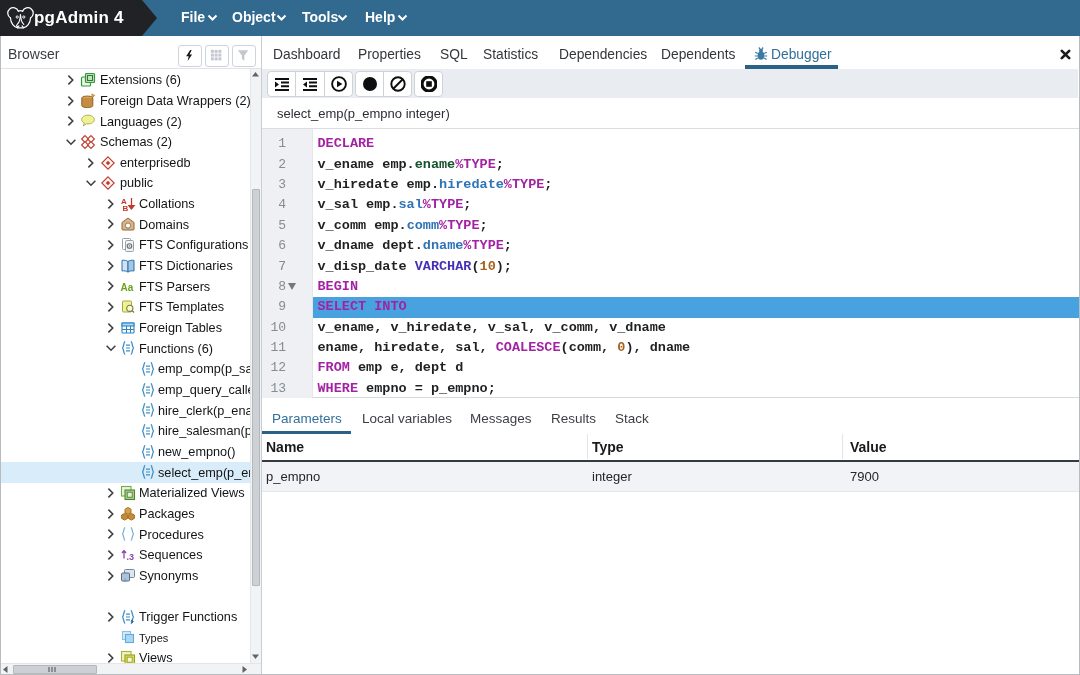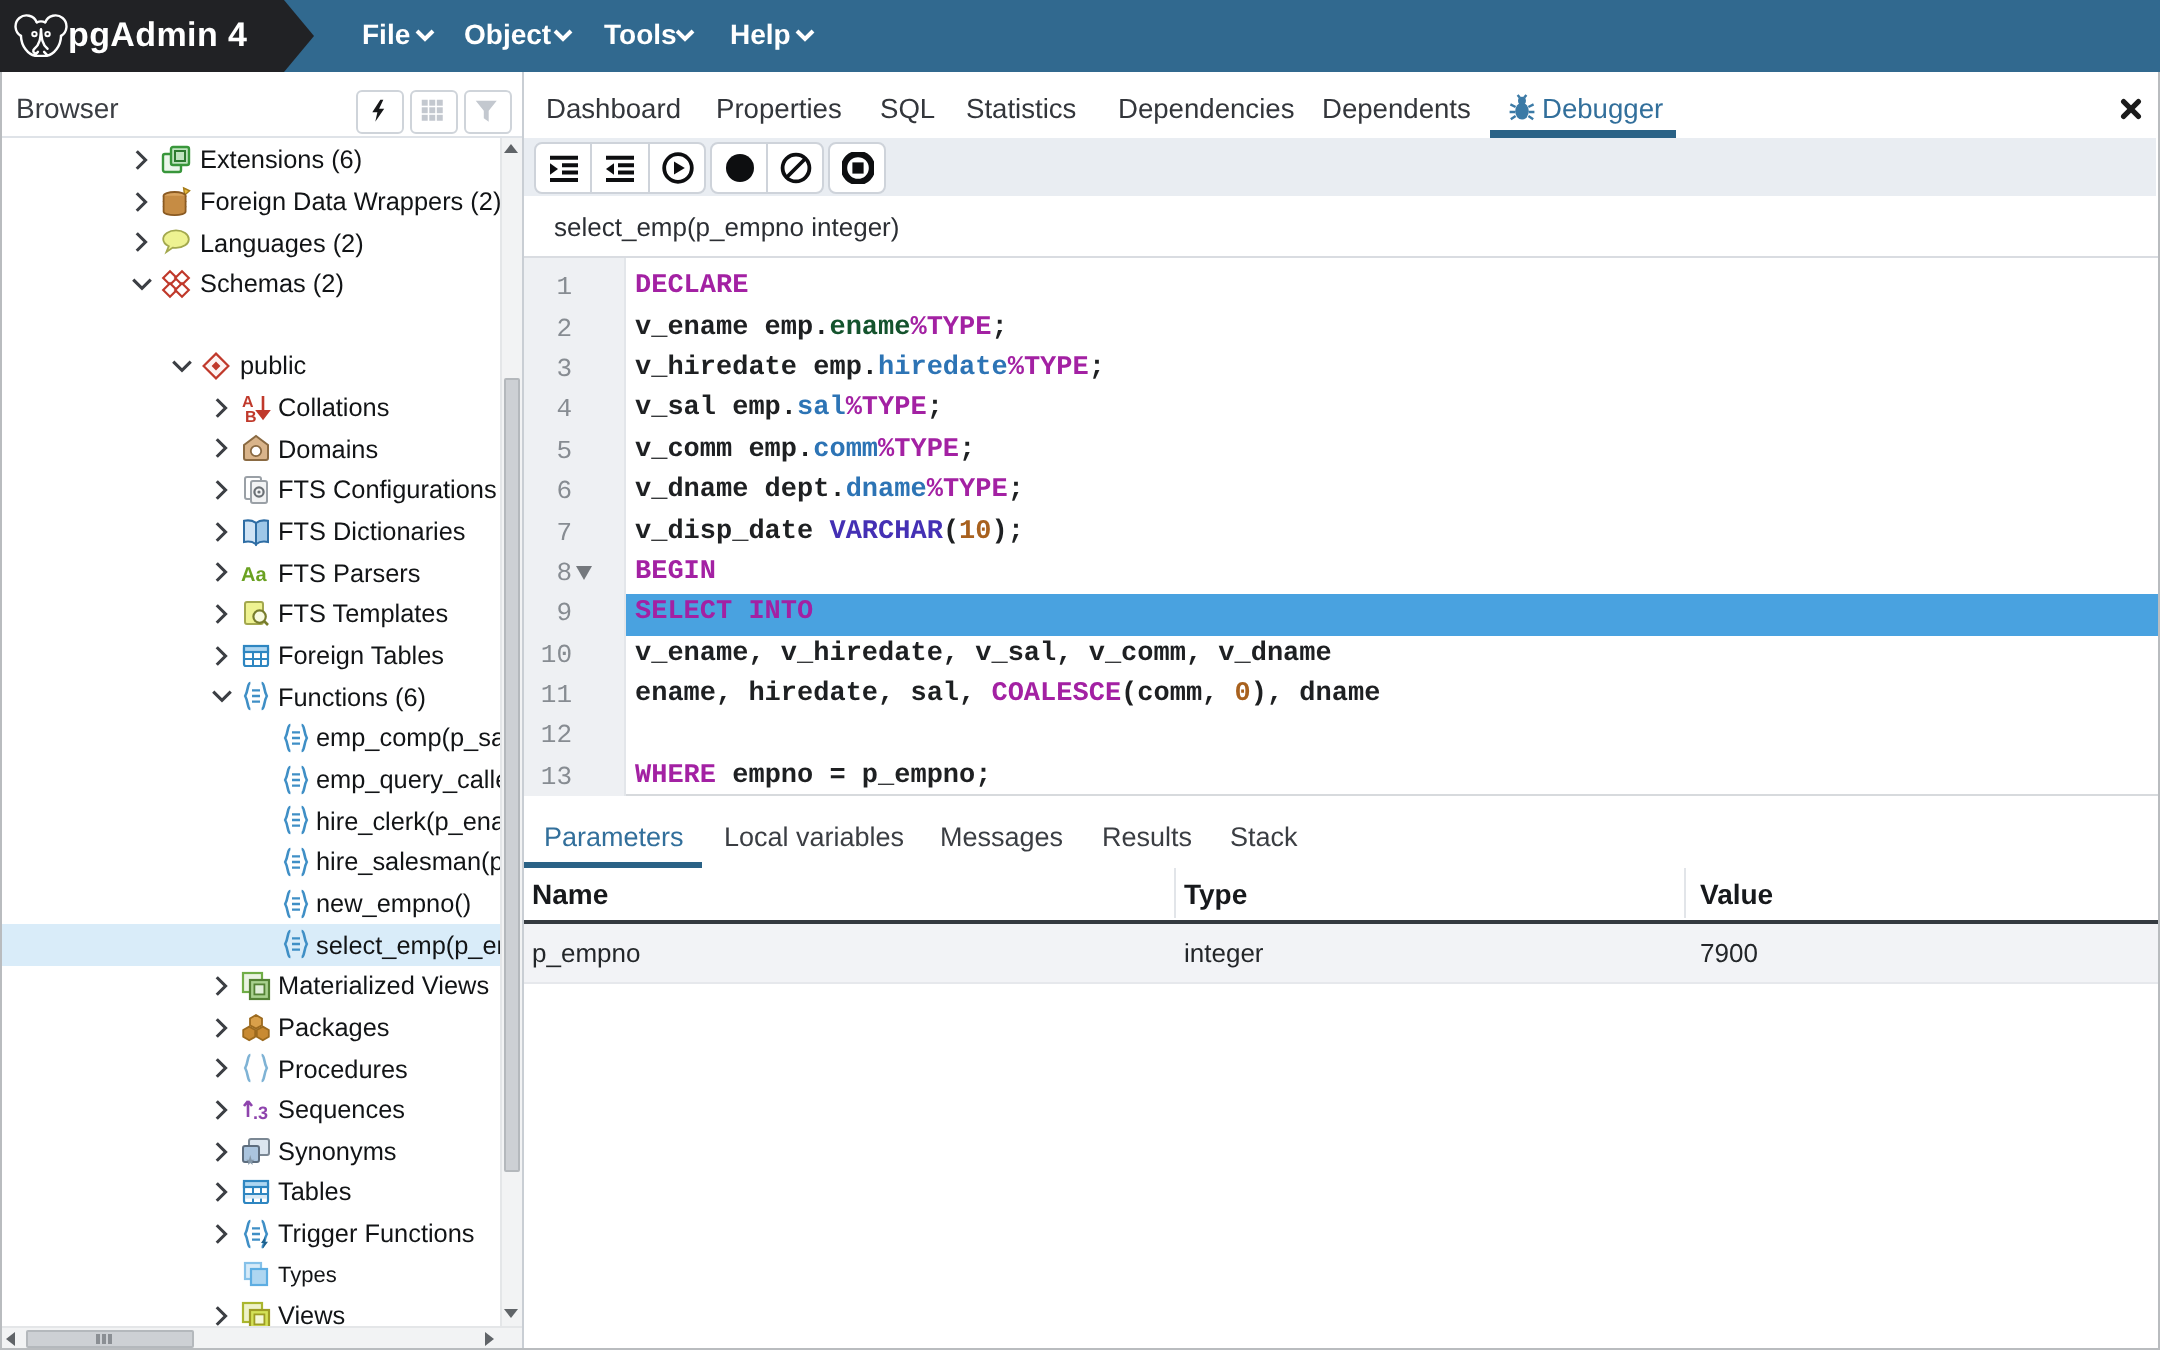--- a/index.html
+++ b/index.html
@@ -130,20 +130,34 @@
       <span style="position:absolute;left:80px;top:2px;width:16px;height:16px;">
         <svg width="16" height="16" viewBox="0 0 16 16" style="">
           <path d="M5 1.6 L8.4 5 L5 8.4 L1.6 5 Z" fill="#fff" stroke="#c0392b" stroke-width="1.1"></path>
           <path d="M11 1.6 L14.4 5 L11 8.4 L7.6 5 Z" fill="#fff" stroke="#c0392b" stroke-width="1.1"></path>
           <path d="M5 7.6 L8.4 11 L5 14.4 L1.6 11 Z" fill="#fff" stroke="#c0392b" stroke-width="1.1"></path>
           <path d="M11 7.6 L14.4 11 L11 14.4 L7.6 11 Z" fill="#fff" stroke="#c0392b" stroke-width="1.1"></path>
         </svg>
       </span>
       <span style="position:absolute;left:100px;top:50%;transform:translateY(-50%);font-size:12.7px;color:#121416;white-space:nowrap;">Schemas (2)</span>
     </div>
+    <div style="position:absolute;left:0;top:152.50px;width:250px;height:20.65px;overflow:hidden;">
+      <span style="position:absolute;left:84px;top:3px;width:14px;height:14px;">
+        <svg width="14" height="14" viewBox="0 0 16 16" style="">
+          <path d="M5 3l5 5-5 5" fill="none" stroke="#3c3f44" stroke-width="1.8"></path>
+        </svg>
+      </span>
+      <span style="position:absolute;left:100px;top:2px;width:16px;height:16px;">
+        <svg width="16" height="16" viewBox="0 0 16 16" style="">
+          <path d="M8 1.7999999999999998 L14.2 8 L8 14.2 L1.7999999999999998 8 Z" fill="#fdf3f2" stroke="#c0392b" stroke-width="1.1"></path>
+          <path d="M8 5.8 L10.2 8 L8 10.2 L5.8 8 Z" fill="#c0392b"></path>
+        </svg>
+      </span>
+      <span style="position:absolute;left:120px;top:50%;transform:translateY(-50%);font-size:12.7px;color:#121416;white-space:nowrap;">enterprisedb</span>
+    </div>
     <div style="position:absolute;left:0;top:173.15px;width:250px;height:20.65px;overflow:hidden;">
       <span style="position:absolute;left:84px;top:3px;width:14px;height:14px;">
         <svg width="14" height="14" viewBox="0 0 16 16" style="">
           <path d="M3 5.5l5 5 5-5" fill="none" stroke="#3c3f44" stroke-width="1.8"></path>
         </svg>
       </span>
       <span style="position:absolute;left:100px;top:2px;width:16px;height:16px;">
         <svg width="16" height="16" viewBox="0 0 16 16" style="">
           <path d="M8 1.7999999999999998 L14.2 8 L8 14.2 L1.7999999999999998 8 Z" fill="#fdf3f2" stroke="#c0392b" stroke-width="1.1"></path>
           <path d="M8 5.8 L10.2 8 L8 10.2 L5.8 8 Z" fill="#c0392b"></path>
@@ -393,36 +407,20 @@
         </svg>
       </span>
       <span style="position:absolute;left:120px;top:2px;width:16px;height:16px;">
         <svg width="16" height="16" viewBox="0 0 16 16" style="">
           <rect x="4.5" y="1.5" width="10" height="8" rx="1" fill="#dce6f0" stroke="#7a8793" stroke-width="1"></rect>
           <rect x="1.5" y="5" width="8" height="8" rx="1" fill="#aac4de" stroke="#5d6d7e" stroke-width="1"></rect>
           <path d="M4 14.5l1.1-1 1.3 1-.3-1.6 1.2-1H5.8L5.1 9.5l-.6 2.4H3l1.2 1z" fill="#8497a8"></path>
         </svg>
       </span>
       <span style="position:absolute;left:139px;top:50%;transform:translateY(-50%);font-size:12.7px;color:#121416;white-space:nowrap;">Synonyms</span>
-    </div>
-    <div style="position:absolute;left:0;top:586.15px;width:250px;height:20.65px;overflow:hidden;">
-      <span style="position:absolute;left:104px;top:3px;width:14px;height:14px;">
-        <svg width="14" height="14" viewBox="0 0 16 16" style="">
-          <path d="M5 3l5 5-5 5" fill="none" stroke="#3c3f44" stroke-width="1.8"></path>
-        </svg>
-      </span>
-      <span style="position:absolute;left:120px;top:2px;width:16px;height:16px;">
-        <svg width="16" height="16" viewBox="0 0 16 16" style="">
-          <rect x="2" y="2.5" width="12" height="11" rx="1" fill="#fff" stroke="#2e86c1" stroke-width="1.1"></rect>
-          <rect x="2" y="2.5" width="12" height="3" fill="#aed6f1" stroke="#2e86c1" stroke-width="1.1"></rect>
-          <path d="M2 9h12M6.5 5.5V13.5M10.5 5.5V13.5" stroke="#2e86c1" stroke-width="1"></path>
-          <rect x="2.5" y="9.5" width="11" height="1.8" fill="#d5e8f5"></rect>
-        </svg>
-      </span>
-      <span style="position:absolute;left:139px;top:50%;transform:translateY(-50%);font-size:12.7px;color:#121416;white-space:nowrap;">Tables</span>
     </div>
     <div style="position:absolute;left:0;top:606.80px;width:250px;height:20.65px;overflow:hidden;">
       <span style="position:absolute;left:104px;top:3px;width:14px;height:14px;">
         <svg width="14" height="14" viewBox="0 0 16 16" style="">
           <path d="M5 3l5 5-5 5" fill="none" stroke="#3c3f44" stroke-width="1.8"></path>
         </svg>
       </span>
       <span style="position:absolute;left:120px;top:2px;width:16px;height:16px;">
         <svg width="16" height="16" viewBox="0 0 16 16" style="">
           <path d="M5.2 1.5C3.6 1.5 4.4 4.6 2.6 8c1.8 3.4 1 6.5 2.6 6.5" fill="none" stroke="#3f8fc6" stroke-width="1.3"></path>
@@ -566,20 +564,21 @@
     <div style="position:absolute;left:317.5px;top:256.50px;height:20.35px;font-family:'Liberation Mono',monospace;font-size:13.5px;font-weight:bold;line-height:20.35px;color:#1e2022;white-space:pre;">v_disp_date <b style="color:#4430b4">VARCHAR</b>(<span style="color:#a8611e">10</span>);</div>
     <div style="position:absolute;left:262px;top:276.85px;width:24px;height:20.35px;text-align:right;font-family:'Liberation Mono',monospace;font-size:13px;line-height:20.35px;color:#878c92;">8</div>
     <div style="position:absolute;left:317.5px;top:276.85px;height:20.35px;font-family:'Liberation Mono',monospace;font-size:13.5px;font-weight:bold;line-height:20.35px;color:#1e2022;white-space:pre;"><b style="color:#a321a3">BEGIN</b></div>
     <div style="position:absolute;left:262px;top:297.20px;width:24px;height:20.35px;text-align:right;font-family:'Liberation Mono',monospace;font-size:13px;line-height:20.35px;color:#878c92;">9</div>
     <div style="position:absolute;left:317.5px;top:297.20px;height:20.35px;font-family:'Liberation Mono',monospace;font-size:13.5px;font-weight:bold;line-height:20.35px;color:#1e2022;white-space:pre;"><b style="color:#a321a3">SELECT INTO</b></div>
     <div style="position:absolute;left:262px;top:317.55px;width:24px;height:20.35px;text-align:right;font-family:'Liberation Mono',monospace;font-size:13px;line-height:20.35px;color:#878c92;">10</div>
     <div style="position:absolute;left:317.5px;top:317.55px;height:20.35px;font-family:'Liberation Mono',monospace;font-size:13.5px;font-weight:bold;line-height:20.35px;color:#1e2022;white-space:pre;">v_ename, v_hiredate, v_sal, v_comm, v_dname</div>
     <div style="position:absolute;left:262px;top:337.90px;width:24px;height:20.35px;text-align:right;font-family:'Liberation Mono',monospace;font-size:13px;line-height:20.35px;color:#878c92;">11</div>
     <div style="position:absolute;left:317.5px;top:337.90px;height:20.35px;font-family:'Liberation Mono',monospace;font-size:13.5px;font-weight:bold;line-height:20.35px;color:#1e2022;white-space:pre;">ename, hiredate, sal, <b style="color:#a321a3">COALESCE</b>(comm, <span style="color:#a8611e">0</span>), dname</div>
     <div style="position:absolute;left:262px;top:358.25px;width:24px;height:20.35px;text-align:right;font-family:'Liberation Mono',monospace;font-size:13px;line-height:20.35px;color:#878c92;">12</div>
+    <div style="position:absolute;left:317.5px;top:358.25px;height:20.35px;font-family:'Liberation Mono',monospace;font-size:13.5px;font-weight:bold;line-height:20.35px;color:#1e2022;white-space:pre;"><b style="color:#a321a3">FROM</b> emp e, dept d</div>
     <div style="position:absolute;left:262px;top:378.60px;width:24px;height:20.35px;text-align:right;font-family:'Liberation Mono',monospace;font-size:13px;line-height:20.35px;color:#878c92;">13</div>
     <div style="position:absolute;left:317.5px;top:378.60px;height:20.35px;font-family:'Liberation Mono',monospace;font-size:13.5px;font-weight:bold;line-height:20.35px;color:#1e2022;white-space:pre;"><b style="color:#a321a3">WHERE</b> empno = p_empno;</div>
     <div style="position:absolute;left:288px;top:282.85px;width:0;height:0;border-left:4.8px solid transparent;border-right:4.8px solid transparent;border-top:7.5px solid #74787d;"></div>
 <div style="position:absolute;left:272px;top:411px;font-size:13.5px;color:#326f9b;">Parameters</div>
     <div style="position:absolute;left:362px;top:411px;font-size:13.5px;color:#3b3e43;">Local variables</div>
     <div style="position:absolute;left:470px;top:411px;font-size:13.5px;color:#3b3e43;">Messages</div>
     <div style="position:absolute;left:551px;top:411px;font-size:13.5px;color:#3b3e43;">Results</div>
     <div style="position:absolute;left:615px;top:411px;font-size:13.5px;color:#3b3e43;">Stack</div>
     <div style="position:absolute;left:262px;top:430.5px;width:88.5px;height:3px;background:#2a6286;"></div>
 <div style="position:absolute;left:262px;top:433.5px;width:818px;height:26px;background:#fff;"></div>

